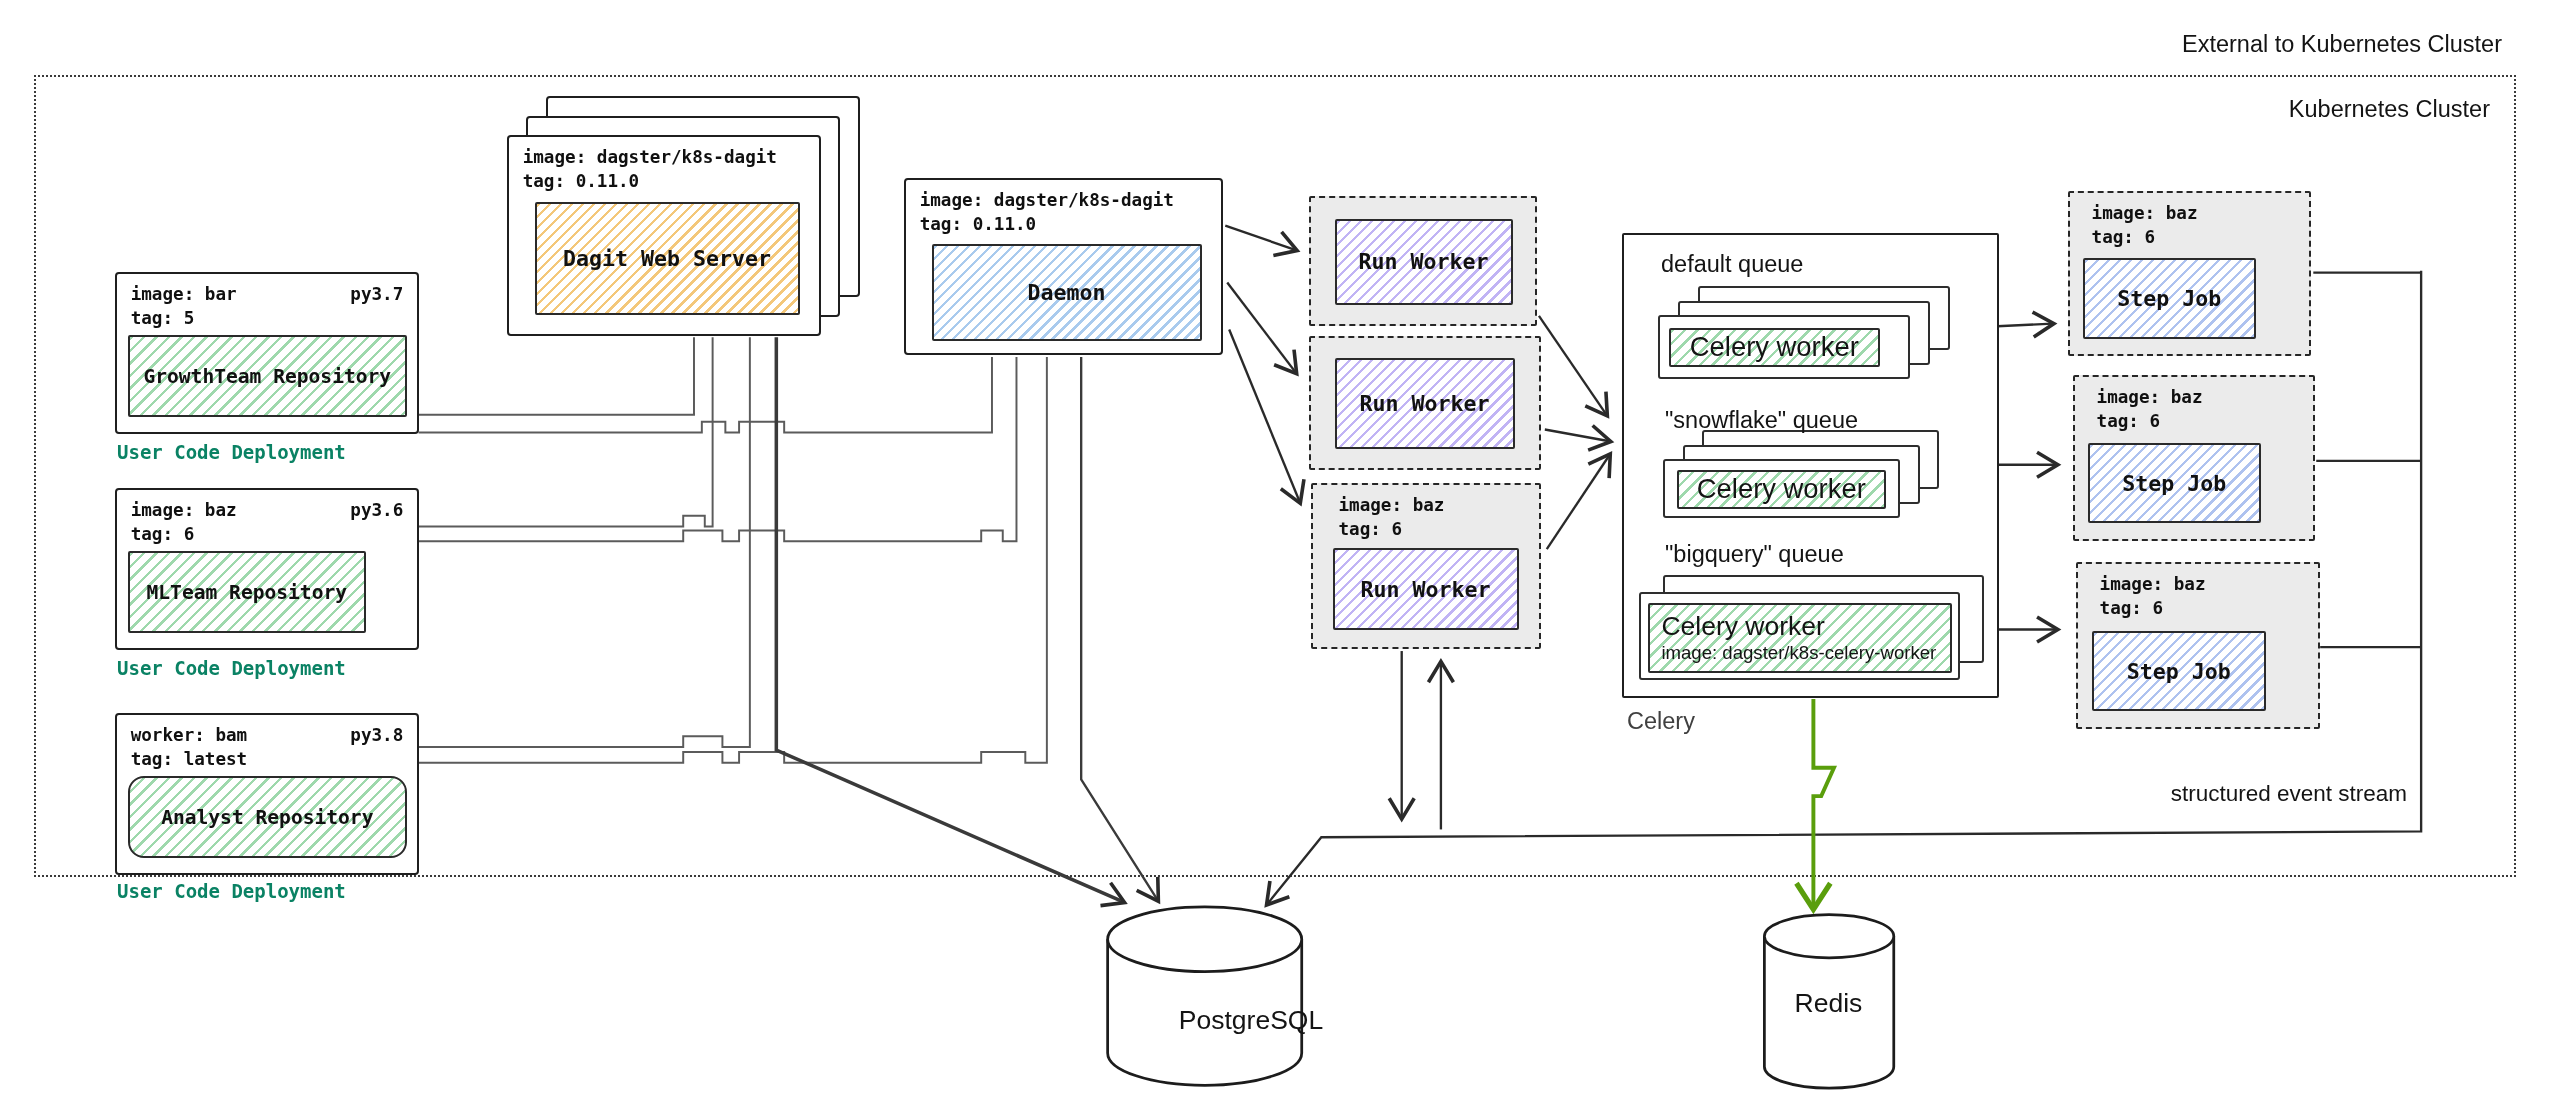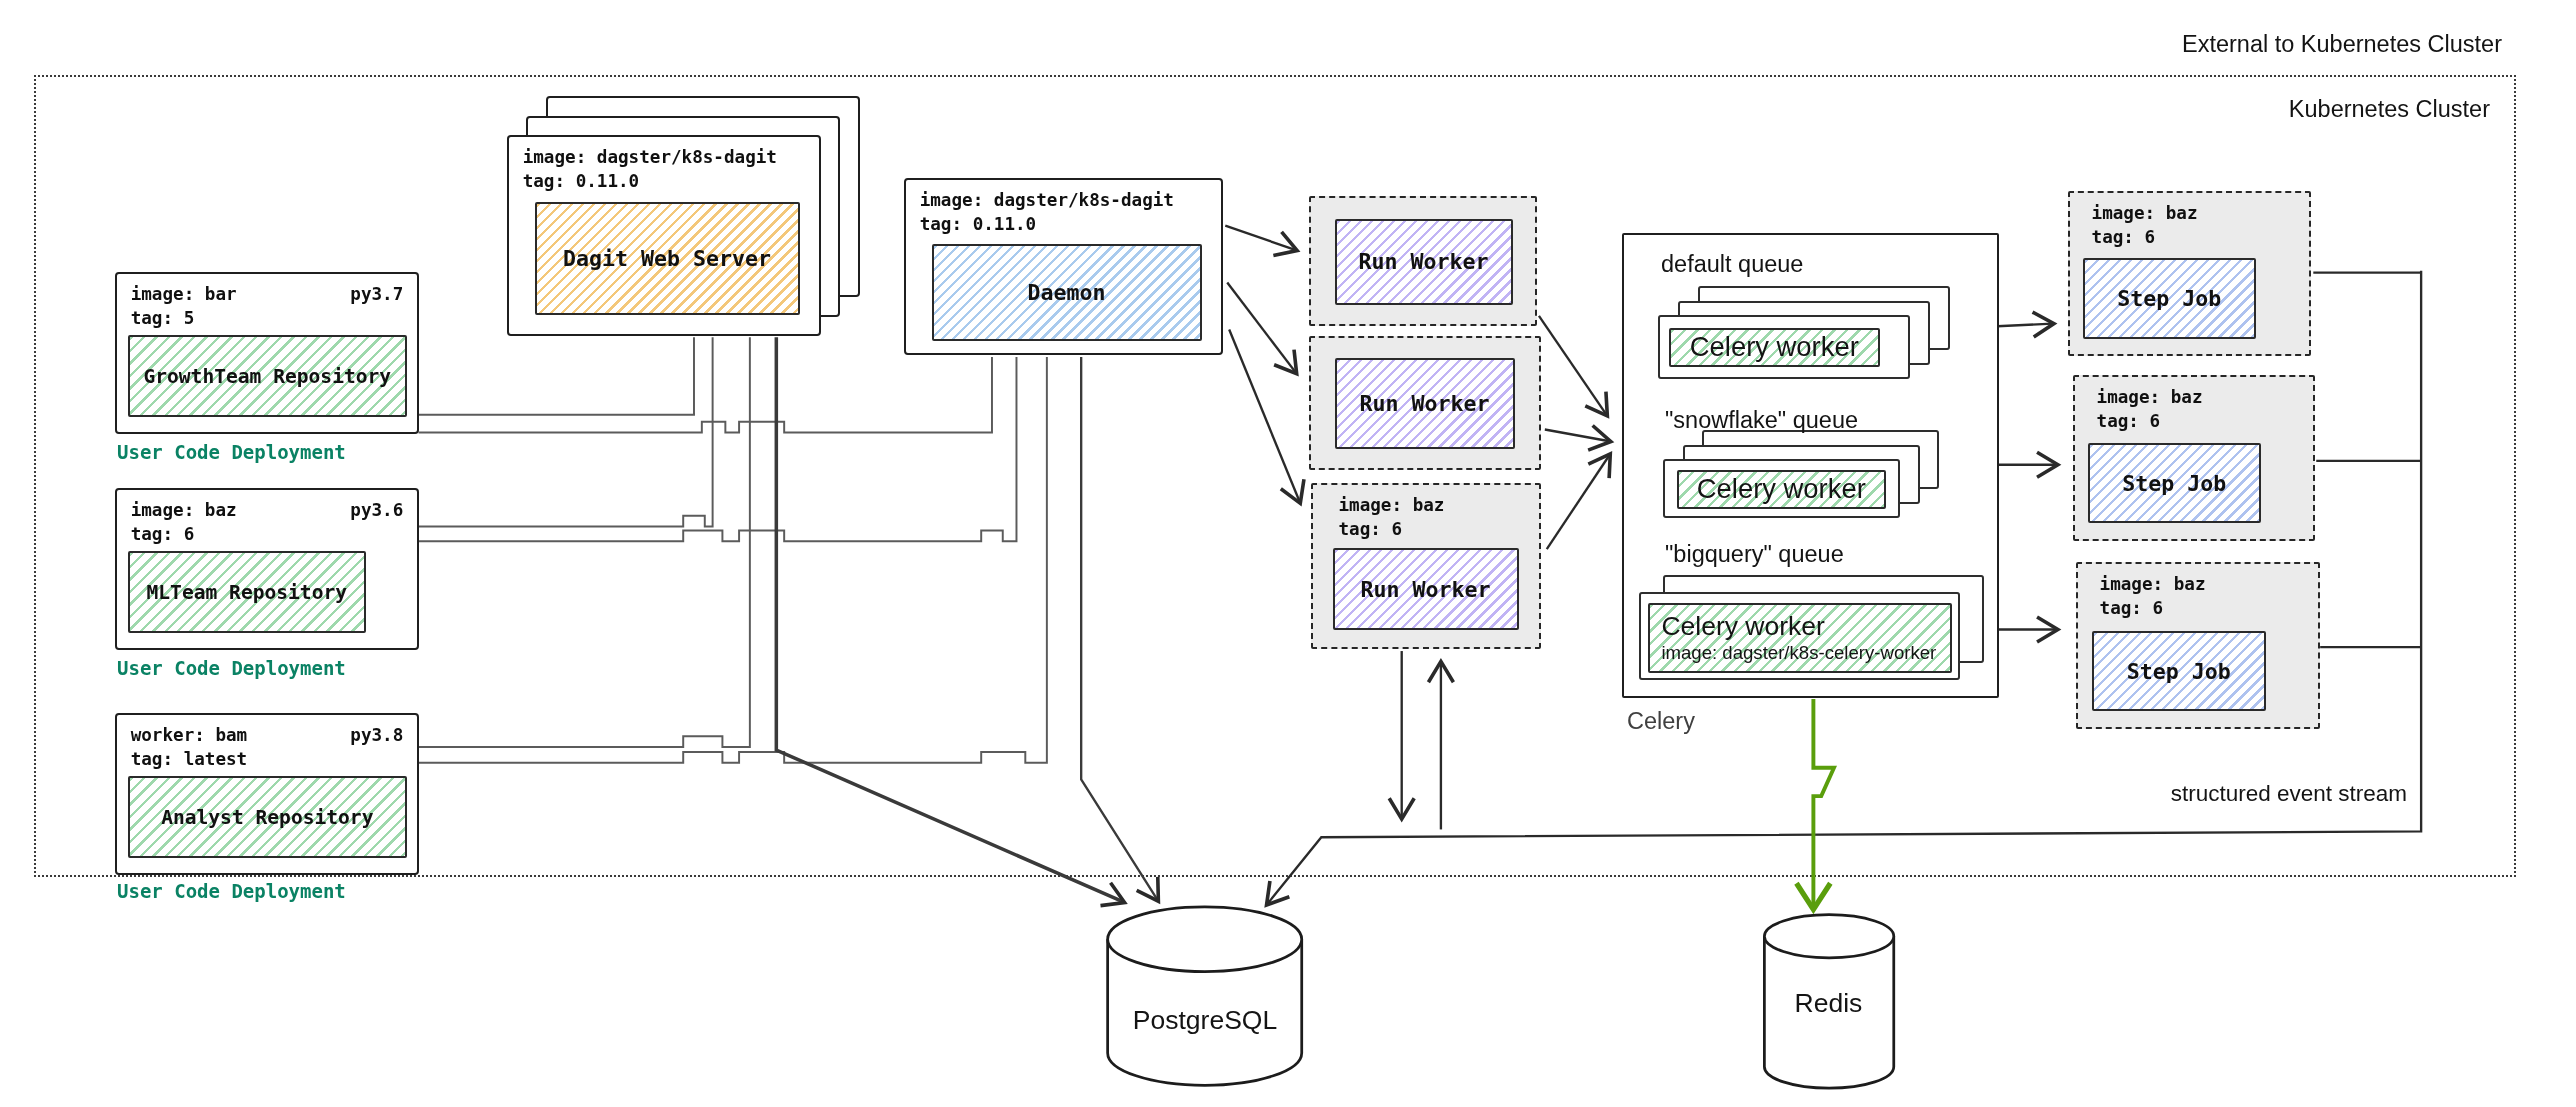--- a/index.html
+++ b/index.html
@@ -128,21 +128,21 @@
   <div class="caption mono" style="left:117px;top:657px;">User Code Deployment</div>
 
   <div class="box" style="left:115px;top:713px;width:304px;height:162px;">
     <div class="pad">
       <div class="meta meta-row mono">
         <span>worker: bam</span>
         <span>py3.8</span>
       </div>
       <div class="meta mono">tag: latest</div>
     </div>
-    <div class="inner h-green mono" style="left:10.8px;top:61px;width:279px;height:82px;font-size:19.6px;">Analyst Repository</div>
+    <div class="inner h-green mono" style="left:10.8px;top:61px;width:279px;height:82px;font-size:19.6px;border-radius:16px;">Analyst Repository</div>
   </div>
   <div class="caption mono" style="left:117px;top:880px;">User Code Deployment</div>
 
   <div class="box" style="left:546px;top:96px;width:314px;height:201px;"></div>
   <div class="box" style="left:526px;top:116px;width:314px;height:201px;"></div>
   <div class="box" style="left:507px;top:135px;width:314px;height:201px;">
     <div class="pad">
       <div class="meta mono">image: dagster/k8s-dagit</div>
       <div class="meta mono">tag: 0.11.0</div>
     </div>
@@ -213,18 +213,18 @@
     <div class="inner h-stepblue mono" style="left:12.7px;top:66px;width:173px;height:80px;font-size:21.6px;">Step Job</div>
   </div>
   <div class="pod" style="left:2076px;top:562px;width:244px;height:167px;">
     <div class="pad" style="padding-left:21.6px;">
       <div class="meta mono">image: baz</div>
       <div class="meta mono">tag: 6</div>
     </div>
     <div class="inner h-stepblue mono" style="left:13.7px;top:67px;width:174px;height:80px;font-size:21.6px;">Step Job</div>
   </div>
 
-  <div class="cyl-label" style="left:1107px;top:1005px;width:196px;">PostgreSQL</div>
+  <div class="cyl-label" style="left:1107px;top:1005px;width:196px;padding-left:46px;">PostgreSQL</div>
   <div class="cyl-label" style="left:1765px;top:988px;width:127px;">Redis</div>
   <div class="stream-label" style="right:169px;top:781px;">structured event stream</div>
 
 </div>
 
 
 </body></html>

